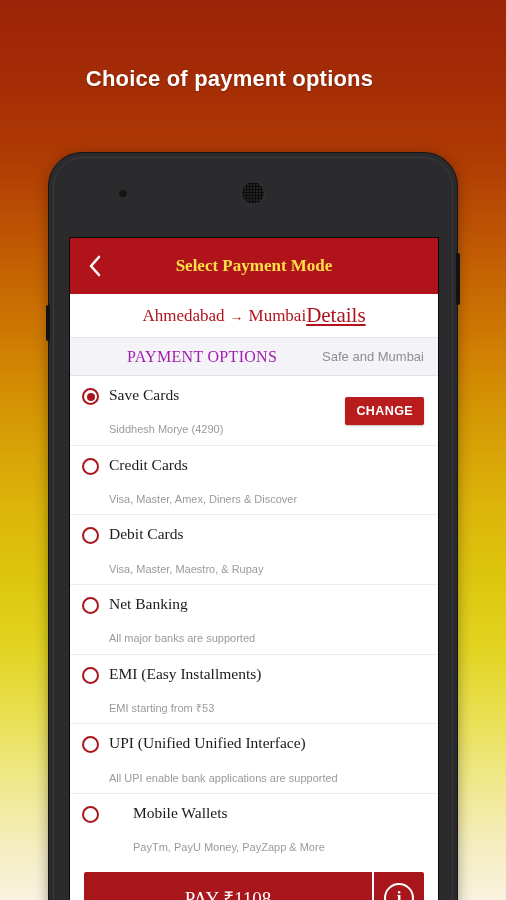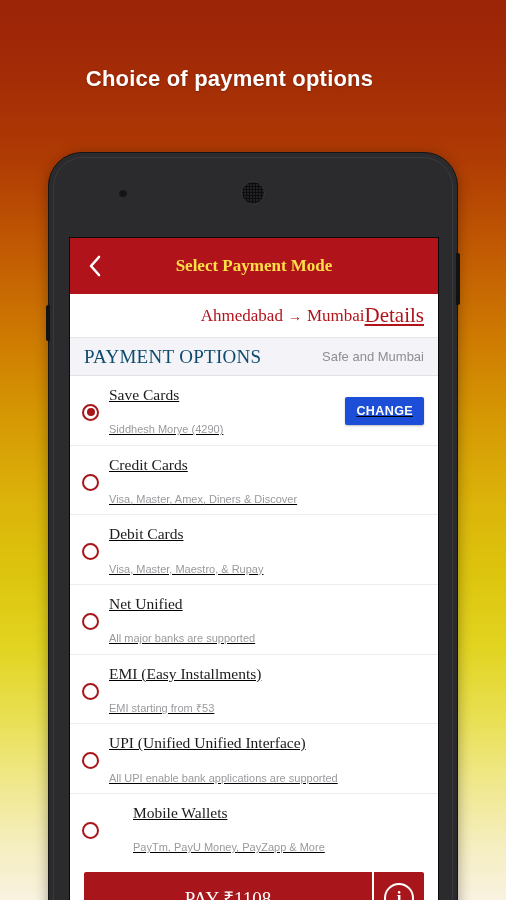--- a/index.html
+++ b/index.html
@@ -149,21 +149,21 @@
     pointer-events: none;
     font-family: "Liberation Serif", serif;
   }
 
   
   .route-bar {
     flex: 0 0 44px;
     background: #ffffff;
     display: flex;
     align-items: center;
-    justify-content: flex-end;
+    justify-content: center;
     padding: 0 14px;
     border-bottom: 1px solid #e6e6e6;
   }
   .route-text {
     color: #b0131a;
     font-size: 17px;
     font-family: "Liberation Serif", serif;
     white-space: nowrap;
   }
   .route-arrow { padding: 0 5px; font-size: 14px; }
@@ -178,44 +178,44 @@
   .section-head {
     flex: 0 0 38px;
     background: #f4f4f8;
     display: flex;
     align-items: center;
     justify-content: space-between;
     padding: 0 14px;
     border-bottom: 1px solid #e2e2e6;
   }
   .section-title {
-    color: #0c4a6e;
-    font-size: 19px;
+    color: #a21caf;
+    font-size: 16px;
     letter-spacing: 0.3px;
     font-family: "Liberation Serif", serif;
+    margin-left: 43px;
   }
   .section-note {
     color: #8e8e92;
     font-size: 13px;
   }
 
   
   .options {
     flex: 1 1 auto;
     background: #ffffff;
     overflow: hidden;
   }
   .option-row {
     display: flex;
-    align-items: center;
+    align-items: flex-start;
     padding: 9px 14px 8px 12px;
     border-bottom: 1px solid #ededed;
     position: relative;
     min-height: 50px;
-    text-decoration: underline;
   }
   .option-row:last-child { border-bottom: 1px solid #ededed; gap: 24px; }
 
   .radio {
     flex: 0 0 auto;
     width: 17px;
     height: 17px;
     border-radius: 50%;
     border: 2px solid #a8161b;
     margin-top: 3px;
@@ -243,21 +243,21 @@
   .option-sub {
     color: #9a9a9e;
     font-size: 11px;
     line-height: 1.3;
     margin-top: 18px;
   }
 
   .change-btn {
     flex: 0 0 auto;
     align-self: center;
-    background: #1d4ed8;
+    background: #b91c1c;
     color: #ffffff;
     font-size: 12.5px;
     font-weight: bold;
     letter-spacing: 0.4px;
     padding: 7px 11px;
     border: none;
     border-radius: 2px;
     cursor: pointer;
     box-shadow: 0 1px 2px rgba(0,0,0,0.25);
   }
@@ -366,21 +366,21 @@
         <div class="radio"></div>
         <div class="option-text">
           <div class="option-label">Debit Cards</div>
           <div class="option-sub">Visa, Master, Maestro, &amp; Rupay</div>
         </div>
       </div>
 
       <div class="option-row">
         <div class="radio"></div>
         <div class="option-text">
-          <div class="option-label">Net Unified</div>
+          <div class="option-label">Net Banking</div>
           <div class="option-sub">All major banks are supported</div>
         </div>
       </div>
 
       <div class="option-row">
         <div class="radio"></div>
         <div class="option-text">
           <div class="option-label">EMI (Easy Installments)</div>
           <div class="option-sub">EMI starting from ₹53</div>
         </div>

